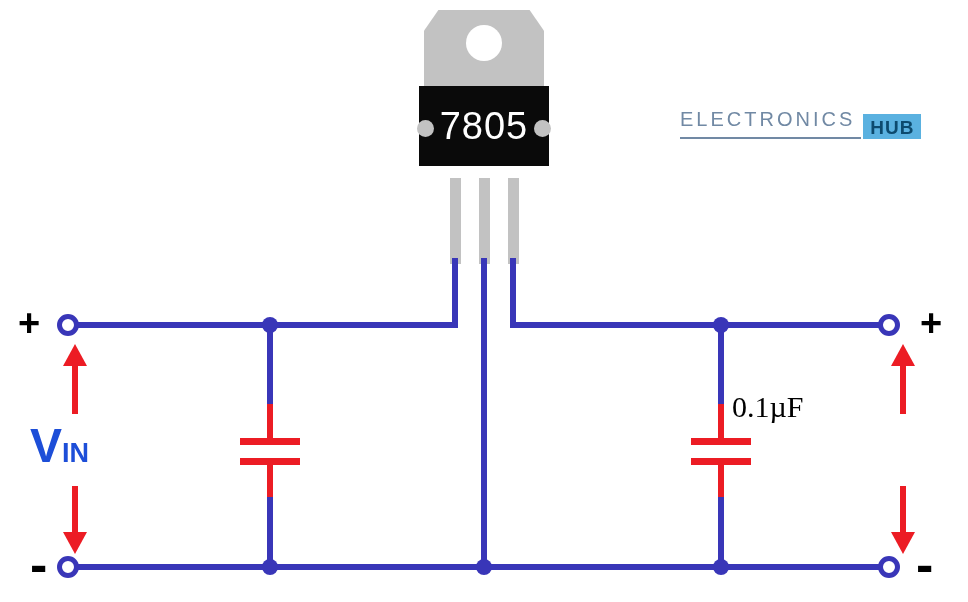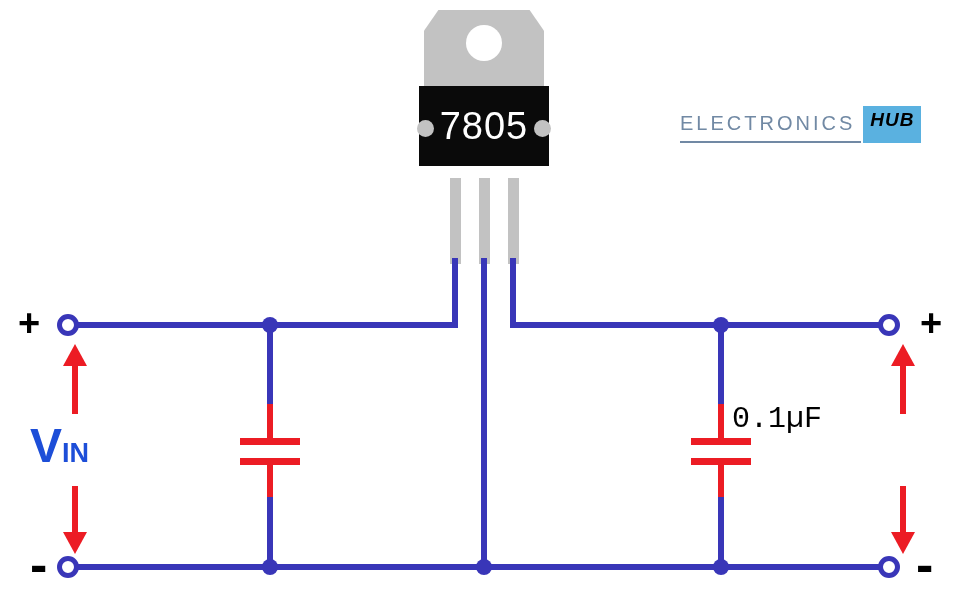--- a/index.html
+++ b/index.html
@@ -34,22 +34,22 @@
   .sign{position:absolute;color:#000;font-size:38px;font-weight:600;line-height:1;}
   .sign.minus{font-size:52px;font-weight:700;}
   .vlabel{position:absolute;color:#1d4ed8;font-weight:700;line-height:1;white-space:nowrap;}
   .vlabel .vmain{font-size:48px;}
   .vlabel .vsub{font-size:27px;}
   .cap-value{position:absolute;color:#000;font-family:"Liberation Serif",serif;font-size:30px;line-height:1;}
   
   .logo{position:absolute;left:680px;top:74px;display:flex;align-items:flex-end;margin-top:32px;}
   .logo-brand{color:var(--logo-text,#7189a4);font-size:20px;letter-spacing:3px;font-weight:500;
     border-bottom:2px solid var(--logo-text,#7189a4);padding:2px 6px 6px 0;}
-  .logo-box{background:var(--logo-box,#5ab1e0);color:#000000;font-size:19px;font-weight:700;
-    padding:3px 7px 12px 7px;margin-left:2px;letter-spacing:1px;font-style:italic;}
+  .logo-box{background:var(--logo-box,#5ab1e0);color:#0c4a6e;font-size:19px;font-weight:700;
+    padding:3px 7px 0 7px;margin-left:2px;letter-spacing:1px;}
 </style>
 </head>
 <body>
 
 <div class="canvas">
 
   <div class="ic-tab"></div>
   <div class="ic-hole"></div>
   <div class="leg" style="left:450px;"></div>
   <div class="leg" style="left:479px;"></div>
@@ -79,21 +79,21 @@
   <div class="plate" style="left:240px;top:458px;"></div>
   <div class="lead-red" style="left:267px;top:465px;height:32px;"></div>
   <div class="wire-v" style="left:267px;top:497px;height:67px;"></div>
 
   <div class="wire-v" style="left:718px;top:328px;height:76px;"></div>
   <div class="lead-red" style="left:718px;top:404px;height:34px;"></div>
   <div class="plate" style="left:691px;top:438px;"></div>
   <div class="plate" style="left:691px;top:458px;"></div>
   <div class="lead-red" style="left:718px;top:465px;height:32px;"></div>
   <div class="wire-v" style="left:718px;top:497px;height:67px;"></div>
-  <div class="cap-value" style="left:732px;top:404px;font-family:Liberation Mono, monospace;">0.1µF</div>
+  <div class="cap-value" style="left:732px;top:392px;">0.1µF</div>
 
   <div class="dot" style="left:262px;top:317px;"></div>
   <div class="dot" style="left:713px;top:317px;"></div>
   <div class="dot" style="left:262px;top:559px;"></div>
   <div class="dot" style="left:476px;top:559px;"></div>
   <div class="dot" style="left:713px;top:559px;"></div>
 
   <div class="terminal" style="left:57px;top:314px;"></div>
   <div class="terminal" style="left:57px;top:556px;"></div>
   <div class="terminal" style="left:878px;top:314px;"></div>

